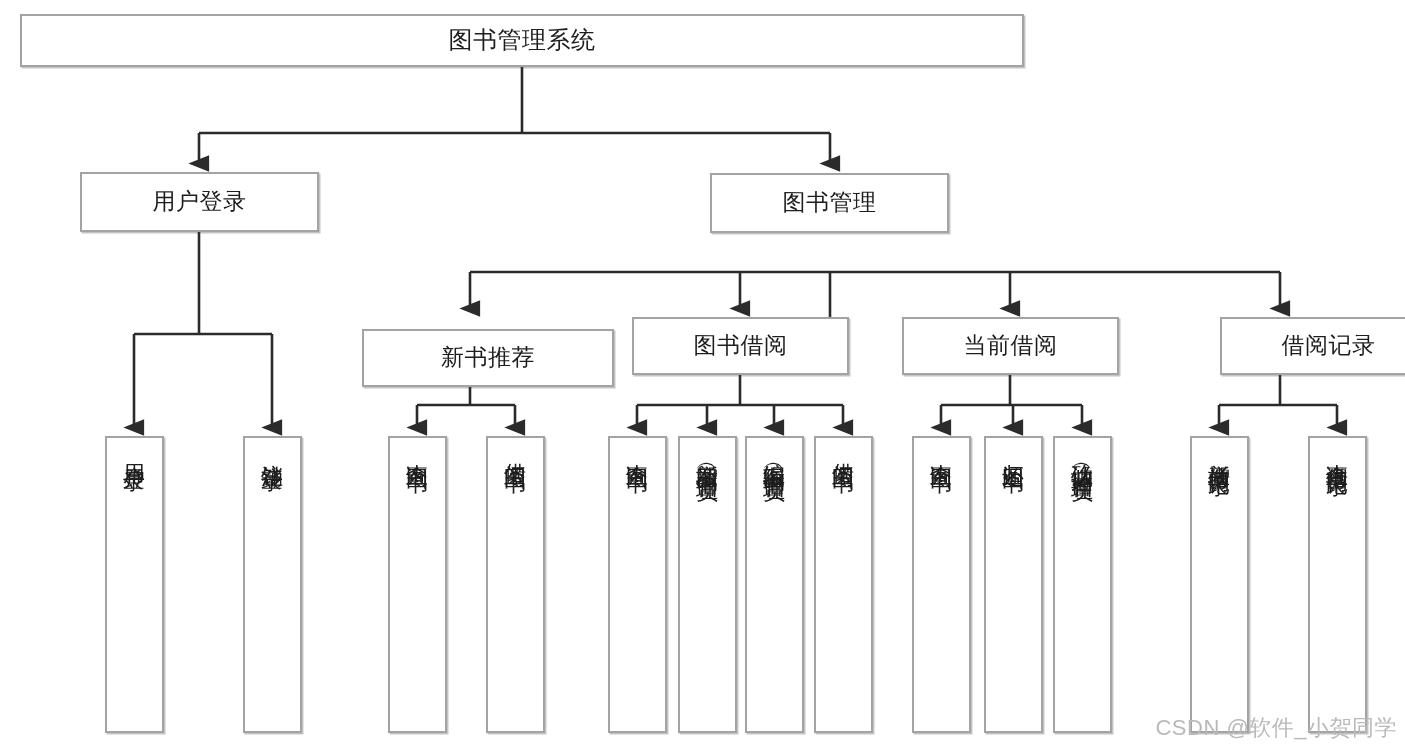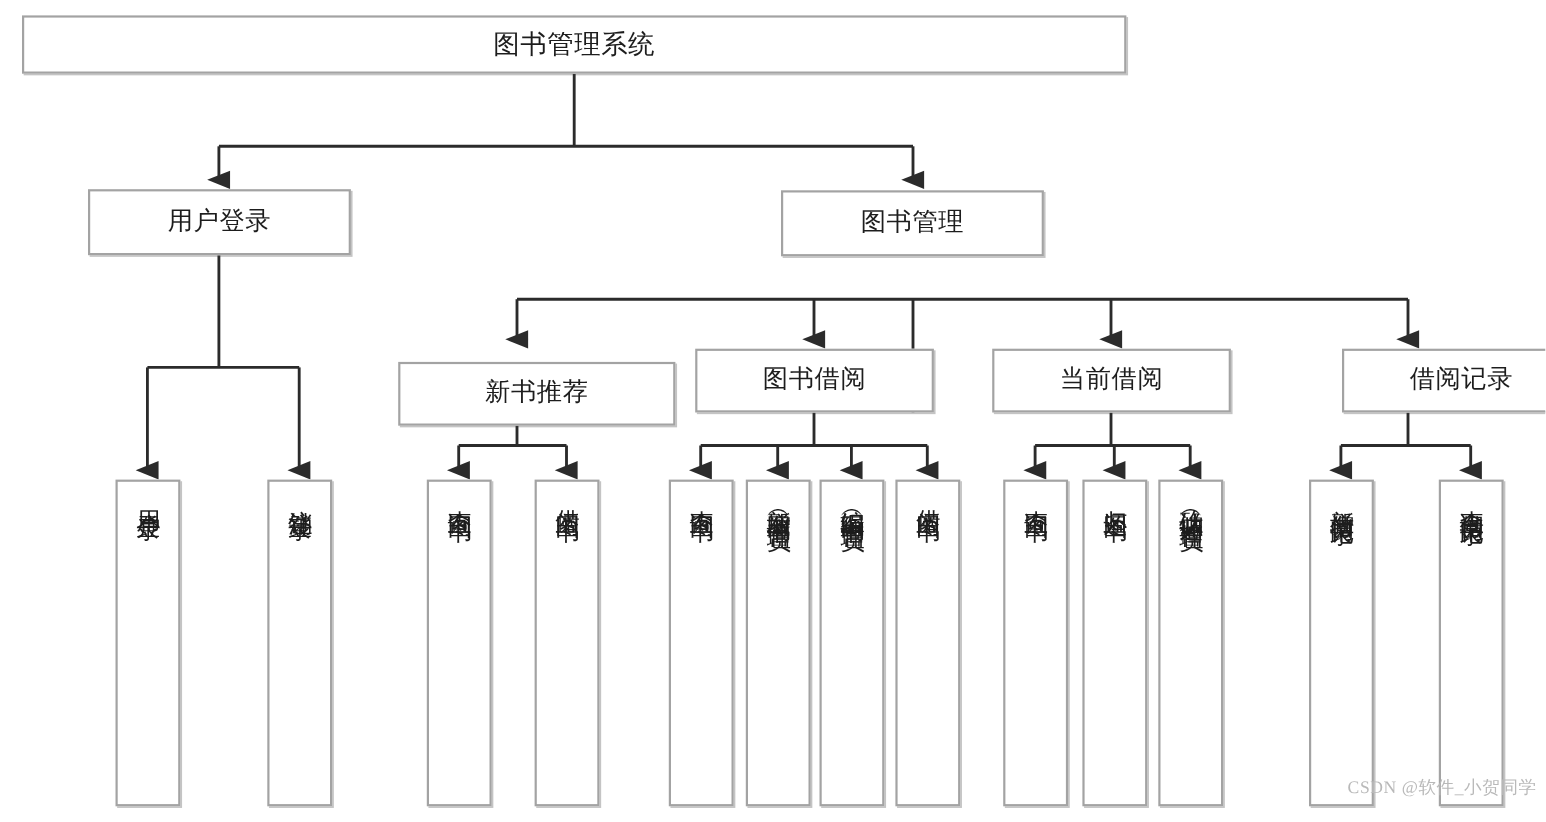--- a/index.html
+++ b/index.html
@@ -63,27 +63,27 @@
     writing-mode: vertical-rl;
     text-orientation: upright;
     font-size: 22px;
     line-height: 1.05;
     letter-spacing: 2.5px;
     white-space: nowrap;
   }
   .watermark {
     position: absolute;
     right: 8px;
-    bottom: 20px;
-    font-size: 16px;
+    bottom: 4px;
+    font-size: 22px;
     color: #b9b9b9;
     letter-spacing: 0.5px;
     z-index: 3;
     white-space: nowrap;
-    font-family: Liberation Serif, serif;
+    font-family: Liberation Sans, sans-serif;
   }
 </style>
 </head>
 <body>
 
 <div id="diagram-canvas">
 
   <svg id="connectors" viewBox="0 0 1405 747" xmlns="http://www.w3.org/2000/svg">
     <defs>
       <marker id="arrowhead" markerWidth="9" markerHeight="9" refX="3.2" refY="4.3" orient="auto" markerUnits="strokeWidth">

